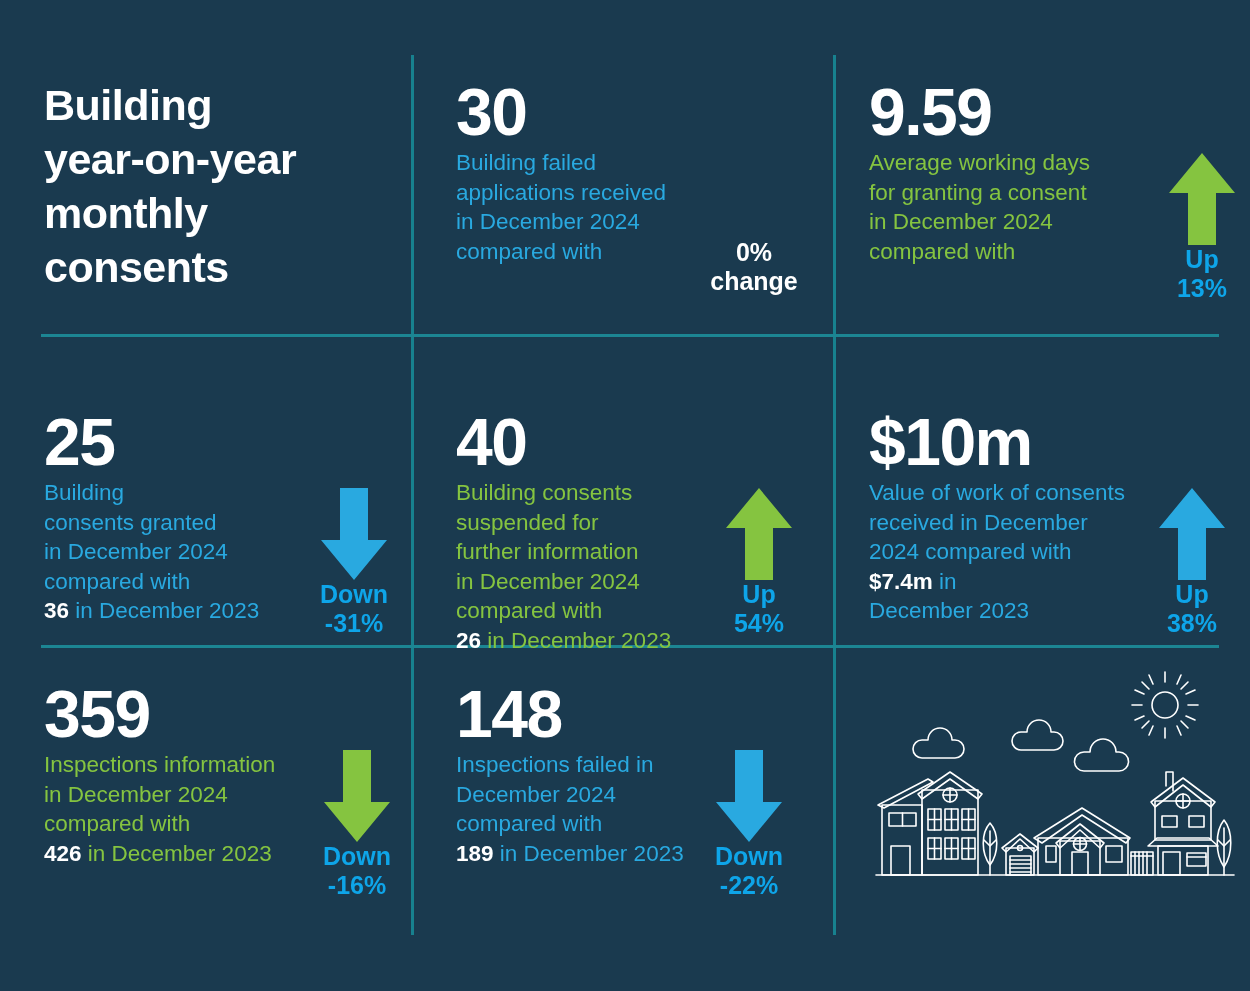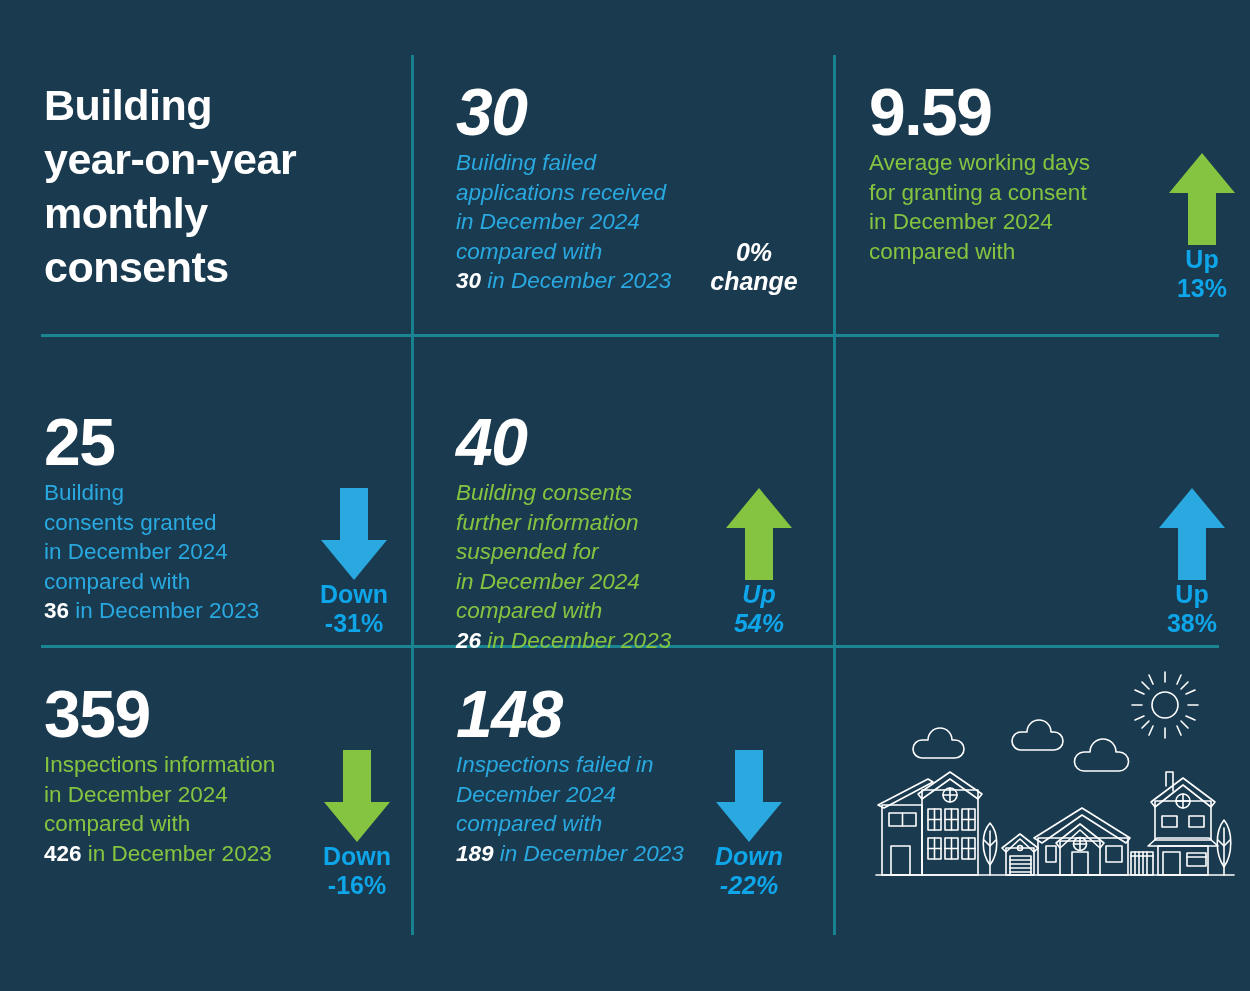--- a/index.html
+++ b/index.html
@@ -34,21 +34,21 @@
     height: 3px;
     background: #1c8593;
   }
   .hdiv.h1 { top: 334px; }
   .hdiv.h2 { top: 645px; }
 
   
   .cell { position: absolute; }
 
   .col1 { left: 44px;  width: 355px; }
-  .col2 { left: 456px; width: 370px; font-style: italic; }
+  .col2 { left: 456px; width: 370px; }
   .col3 { left: 869px; width: 360px; }
 
   .row1 { top: 78px;  height: 245px; }
   .row2 { top: 360px; height: 275px; margin-top: 48px; }
   .row3 { top: 680px; height: 250px; }
 
   .cell-inner {
     position: relative;
     width: 100%;
     height: 100%;
@@ -159,21 +159,20 @@
 
   <div class="cell col2 row1">
     <div class="cell-inner">
       <div class="textblock">
         <span class="bignum">30</span>
         <div class="desc blue">
           <span class="ln">Building failed</span>
           <span class="ln">applications received</span>
           <span class="ln">in December 2024</span>
           <span class="ln"><span>compared with</span></span>
-          <span class="ln"><span class="prev">30</span> <span>in December 2023</span></span>
         </div>
       </div>
       <div class="plain-change chg-r1c2">
         <span>0%</span>
         <span>change</span>
       </div>
     </div>
   </div>
 
   <div class="cell col3 row1">
@@ -222,41 +221,51 @@
       </div>
     </div>
   </div>
 
   <div class="cell col2 row2">
     <div class="cell-inner">
       <div class="textblock">
         <span class="bignum">40</span>
         <div class="desc green">
           <span class="ln">Building consents</span>
+          <span class="ln">suspended for</span>
           <span class="ln">further information</span>
-          <span class="ln">suspended for</span>
           <span class="ln">in December 2024</span>
           <span class="ln">compared with</span>
           <span class="ln"><span class="prev">26</span> <span>in December 2023</span></span>
         </div>
       </div>
       <div class="indicator ind-r2c2">
         <span class="arrow-wrap">
           <svg class="arrow-svg" width="66" height="92" viewBox="0 0 66 92" aria-hidden="true">
             <polygon points="33,0 66,40 47,40 47,92 19,92 19,40 0,40" fill="#85c440"></polygon>
           </svg>
         </span>
         <span class="ind-label">Up</span>
         <span class="ind-label">54%</span>
       </div>
     </div>
   </div>
 
   <div class="cell col3 row2">
     <div class="cell-inner">
+      <div class="textblock">
+        <span class="bignum">$10m</span>
+        <div class="desc blue">
+          <span class="ln">Value of work of consents</span>
+          <span class="ln">received in December</span>
+          <span class="ln">2024 compared with</span>
+          <span class="ln"><span class="prev">$7.4m</span> <span>in</span></span>
+          <span class="ln">December 2023</span>
+        </div>
+      </div>
       <div class="indicator ind-r2c3">
         <span class="arrow-wrap">
           <svg class="arrow-svg" width="66" height="92" viewBox="0 0 66 92" aria-hidden="true">
             <polygon points="33,0 66,40 47,40 47,92 19,92 19,40 0,40" fill="#29a9e0"></polygon>
           </svg>
         </span>
         <span class="ind-label">Up</span>
         <span class="ind-label">38%</span>
       </div>
     </div>

